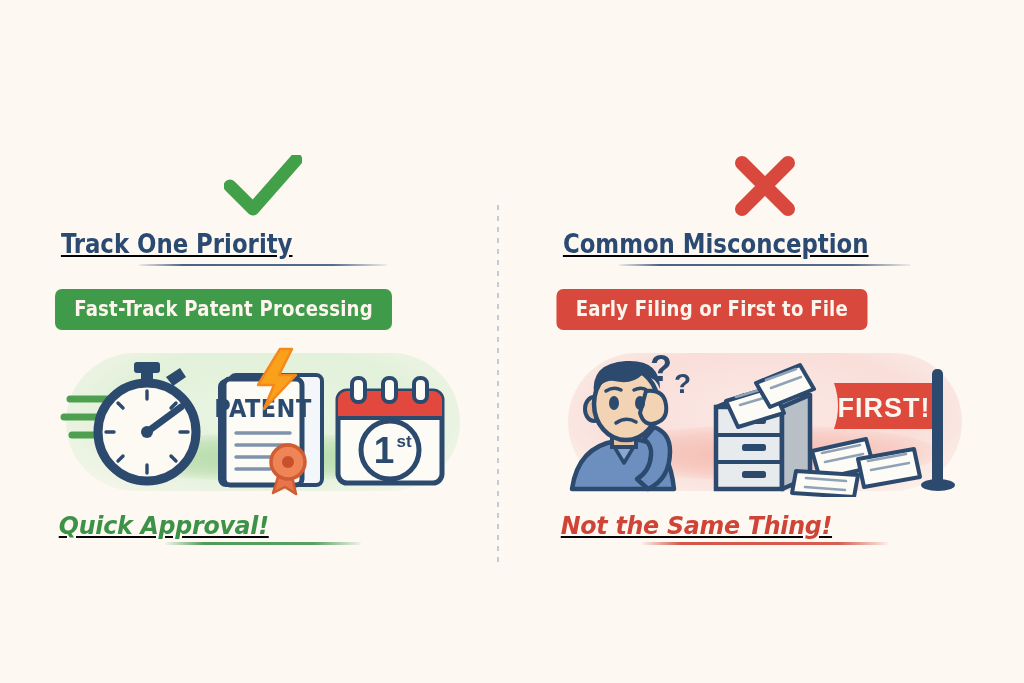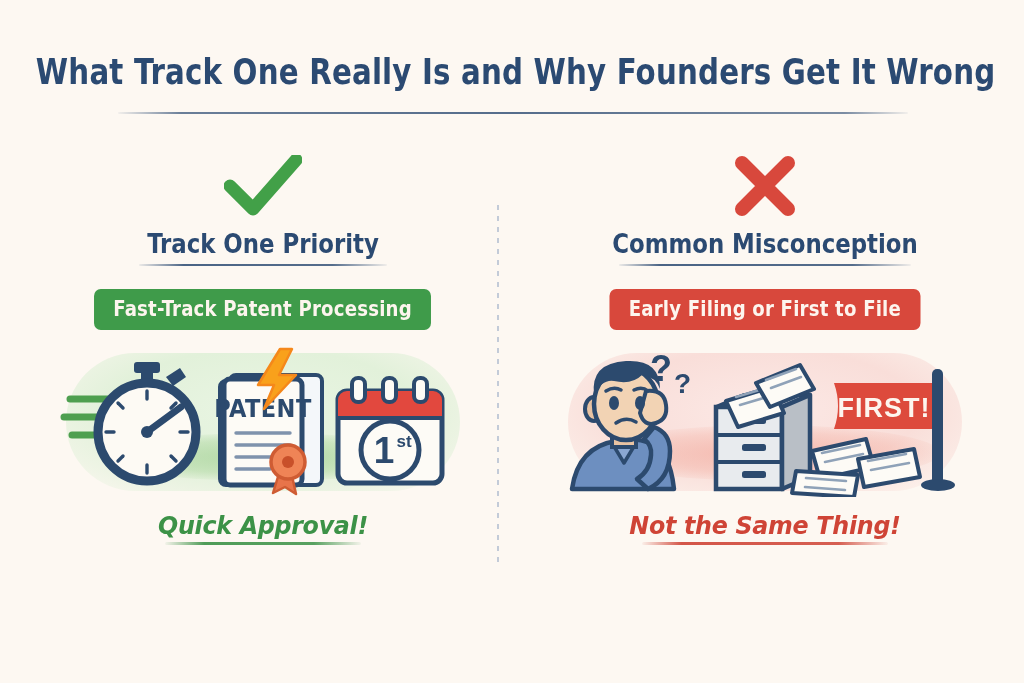--- a/index.html
+++ b/index.html
@@ -67,21 +67,22 @@
        #b9c3d3 0px, #b9c3d3 5px, transparent 5px, transparent 11px);
     background-size: 2px 11px;
     opacity: 0.85;
   }
 
   
   .col {
     position: absolute;
     top: 150px;
     width: 430px;
-    text-align: center;
+    text-align: left;
+    text-decoration: underline;
   }
   .col-left  { left: 48px; }
   .col-right { left: 550px; }
 
   .mark {
     height: 72px;
     display: flex;
     align-items: center;
     justify-content: center;
   }
@@ -179,24 +180,20 @@
     border-radius: 3px;
   }
   .cswash-green { width: 196px; background: linear-gradient(to right, rgba(60,146,71,0.05), rgba(60,146,71,0.9) 20%, rgba(60,146,71,0.85) 76%, rgba(60,146,71,0.05)); }
   .cswash-red   { width: 246px; background: linear-gradient(to right, rgba(207,68,54,0.05), rgba(207,68,54,0.9) 16%, rgba(207,68,54,0.85) 80%, rgba(207,68,54,0.05)); }
 </style>
 </head>
 <body>
 
 <div class="page">
 
-  <div class="title-block">
-    <div class="title">What Track One Really Is and Why Founders Get It Wrong</div>
-    <div class="title-rule"></div>
-  </div>
 
   <div class="divider"></div>
 
   <div class="col col-left">
 
     <div class="mark">
       <svg width="78" height="62" viewBox="0 0 78 62">
         <path d="M6 31 L29 54 L72 5" fill="none" stroke="#42a048" stroke-width="13" stroke-linecap="round" stroke-linejoin="round"></path>
       </svg>
     </div>

